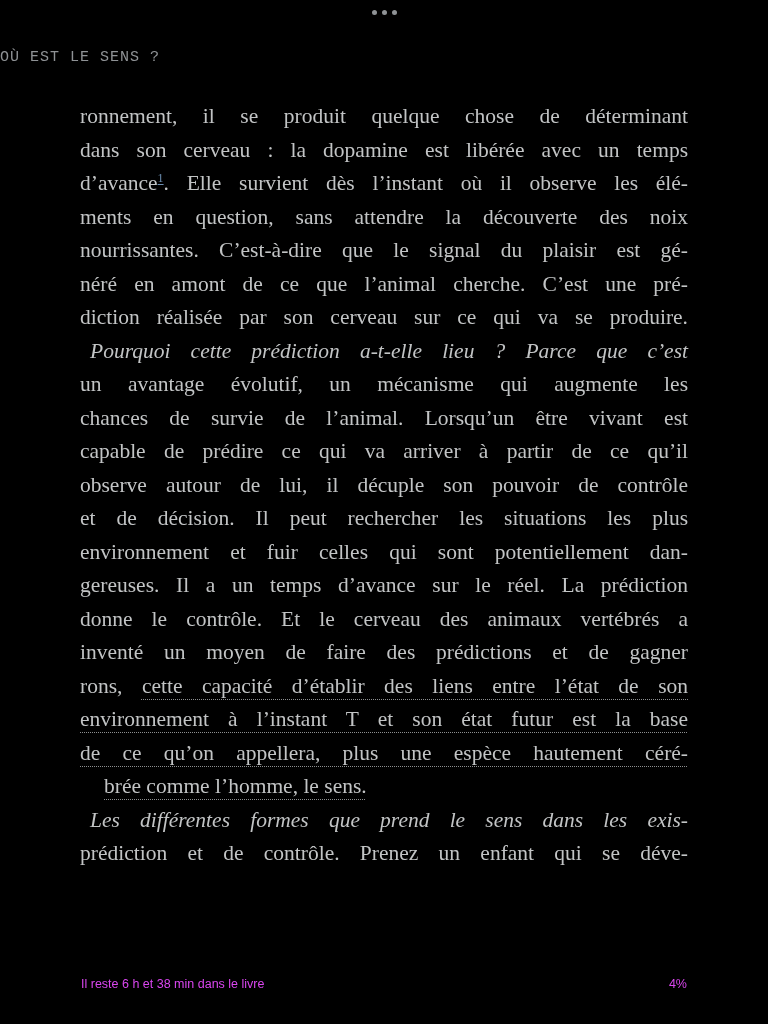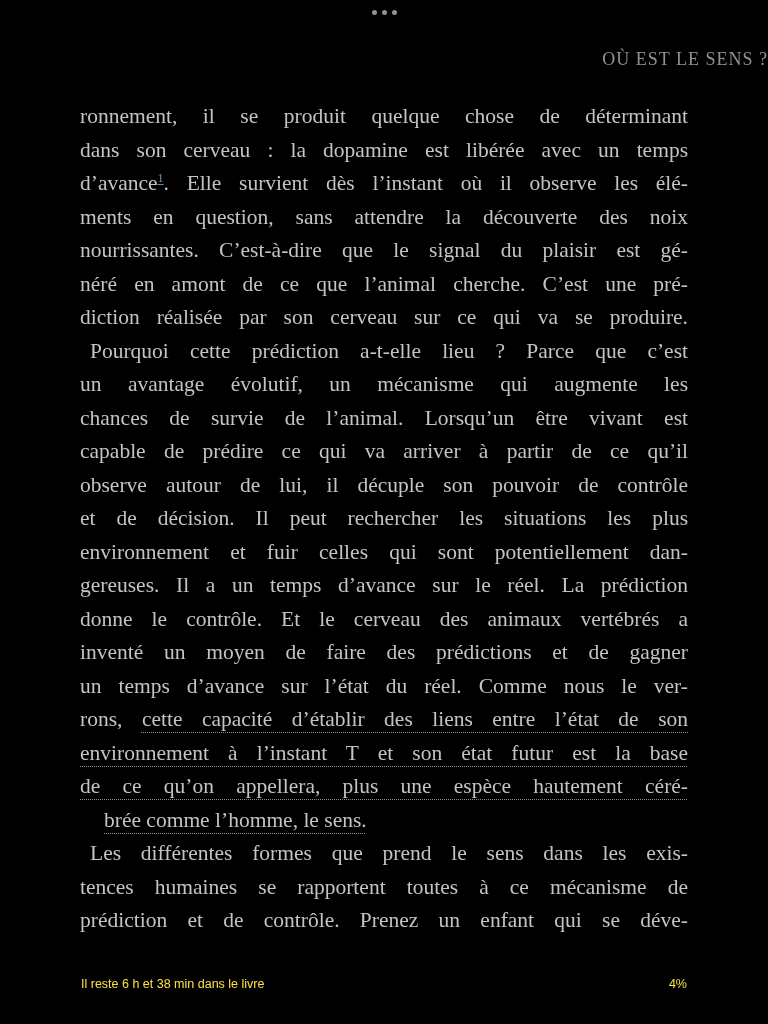--- a/index.html
+++ b/index.html
@@ -25,43 +25,43 @@
     width: 5px;
     height: 5px;
     border-radius: 50%;
     background: #8f9295;
   }
   .chapter-header {
     position: absolute;
     top: 49px;
     left: 0;
     width: 100%;
-    text-align: right;
-    font-family: Liberation Serif, serif;
-    font-size: 18px;
+    text-align: left;
+    font-family: Liberation Mono, monospace;
+    font-size: 15px;
     letter-spacing: 1px;
     color: #8f9295;
   }
   .text-column {
     position: absolute;
     top: 100px;
     left: 80px;
     width: 608px;
     font-size: 21.5px;
     line-height: 33.5px;
     color: #c2c4c5;
   }
   .line {
     text-align: justify;
     text-align-last: justify;
     height: 33.5px;
     white-space: normal;
   }
   .line.left { text-align-last: left; margin-left: 24px; }
-  .line.indent { text-indent: 10px; }
+  .line.indent { text-indent: 10px; font-style: italic; }
   .u {
     text-decoration: underline;
     text-decoration-style: dotted;
     text-decoration-color: #8d8f90;
     text-decoration-thickness: 1px;
     text-underline-offset: 6px;
   }
   sup.fn {
     color: #6d8fb2;
     font-size: 12px;
@@ -74,21 +74,21 @@
   .footer {
     position: absolute;
     top: 977px;
     left: 81px;
     right: 81px;
     display: flex;
     justify-content: space-between;
     align-items: center;
     font-family: "Liberation Sans", sans-serif;
     font-size: 12.5px;
-    color: #fde047;
+    color: #d946ef;
   }
 </style>
 </head>
 <body>
 
 <div class="page">
 
   <div class="menu-dots">
     <span class="dot"></span>
     <span class="dot"></span>
@@ -109,27 +109,25 @@
       <div class="line indent"><span class="n">Pourquoi cette prédiction a-t-elle lieu ? Parce que c’est</span></div>
       <div class="line"><span class="n">un avantage évolutif, un mécanisme qui augmente les</span></div>
       <div class="line"><span class="n">chances de survie de l’animal. Lorsqu’un être vivant est</span></div>
       <div class="line"><span class="n">capable de prédire ce qui va arriver à partir de ce qu’il</span></div>
       <div class="line"><span class="n">observe autour de lui, il décuple son pouvoir de contrôle</span></div>
       <div class="line"><span class="n">et de décision. Il peut rechercher les situations les plus</span></div>
       <div class="line"><span class="n">environnement et fuir celles qui sont potentiellement dan-</span></div>
       <div class="line"><span class="n">gereuses. Il a un temps d’avance sur le réel. La prédiction</span></div>
       <div class="line"><span class="n">donne le contrôle. Et le cerveau des animaux vertébrés a</span></div>
       <div class="line"><span class="n">inventé un moyen de faire des prédictions et de gagner</span></div>
-      <div class="line"><span class="n">un temps d’avance sur l’état du réel. Comme nous le ver-</span></div>
       <div class="line"><span class="n">rons, </span><span class="u">cette capacité d’établir des liens entre l’état de son</span></div>
       <div class="line"><span class="u">environnement à l’instant T et son état futur est la base</span></div>
       <div class="line"><span class="u">de ce qu’on appellera, plus une espèce hautement céré-</span></div>
       <div class="line left"><span class="u">brée comme l’homme, le sens.</span></div>
       <div class="line indent"><span class="n">Les différentes formes que prend le sens dans les exis-</span></div>
-      <div class="line"><span class="n">tences humaines se rapportent toutes à ce mécanisme de</span></div>
       <div class="line"><span class="n">prédiction et de contrôle. Prenez un enfant qui se déve-</span></div>
     </div>
 
   <div class="footer">
     <span>Il reste 6 h et 38 min dans le livre</span>
     <span>4%</span>
   </div>
 
 </div>
 

